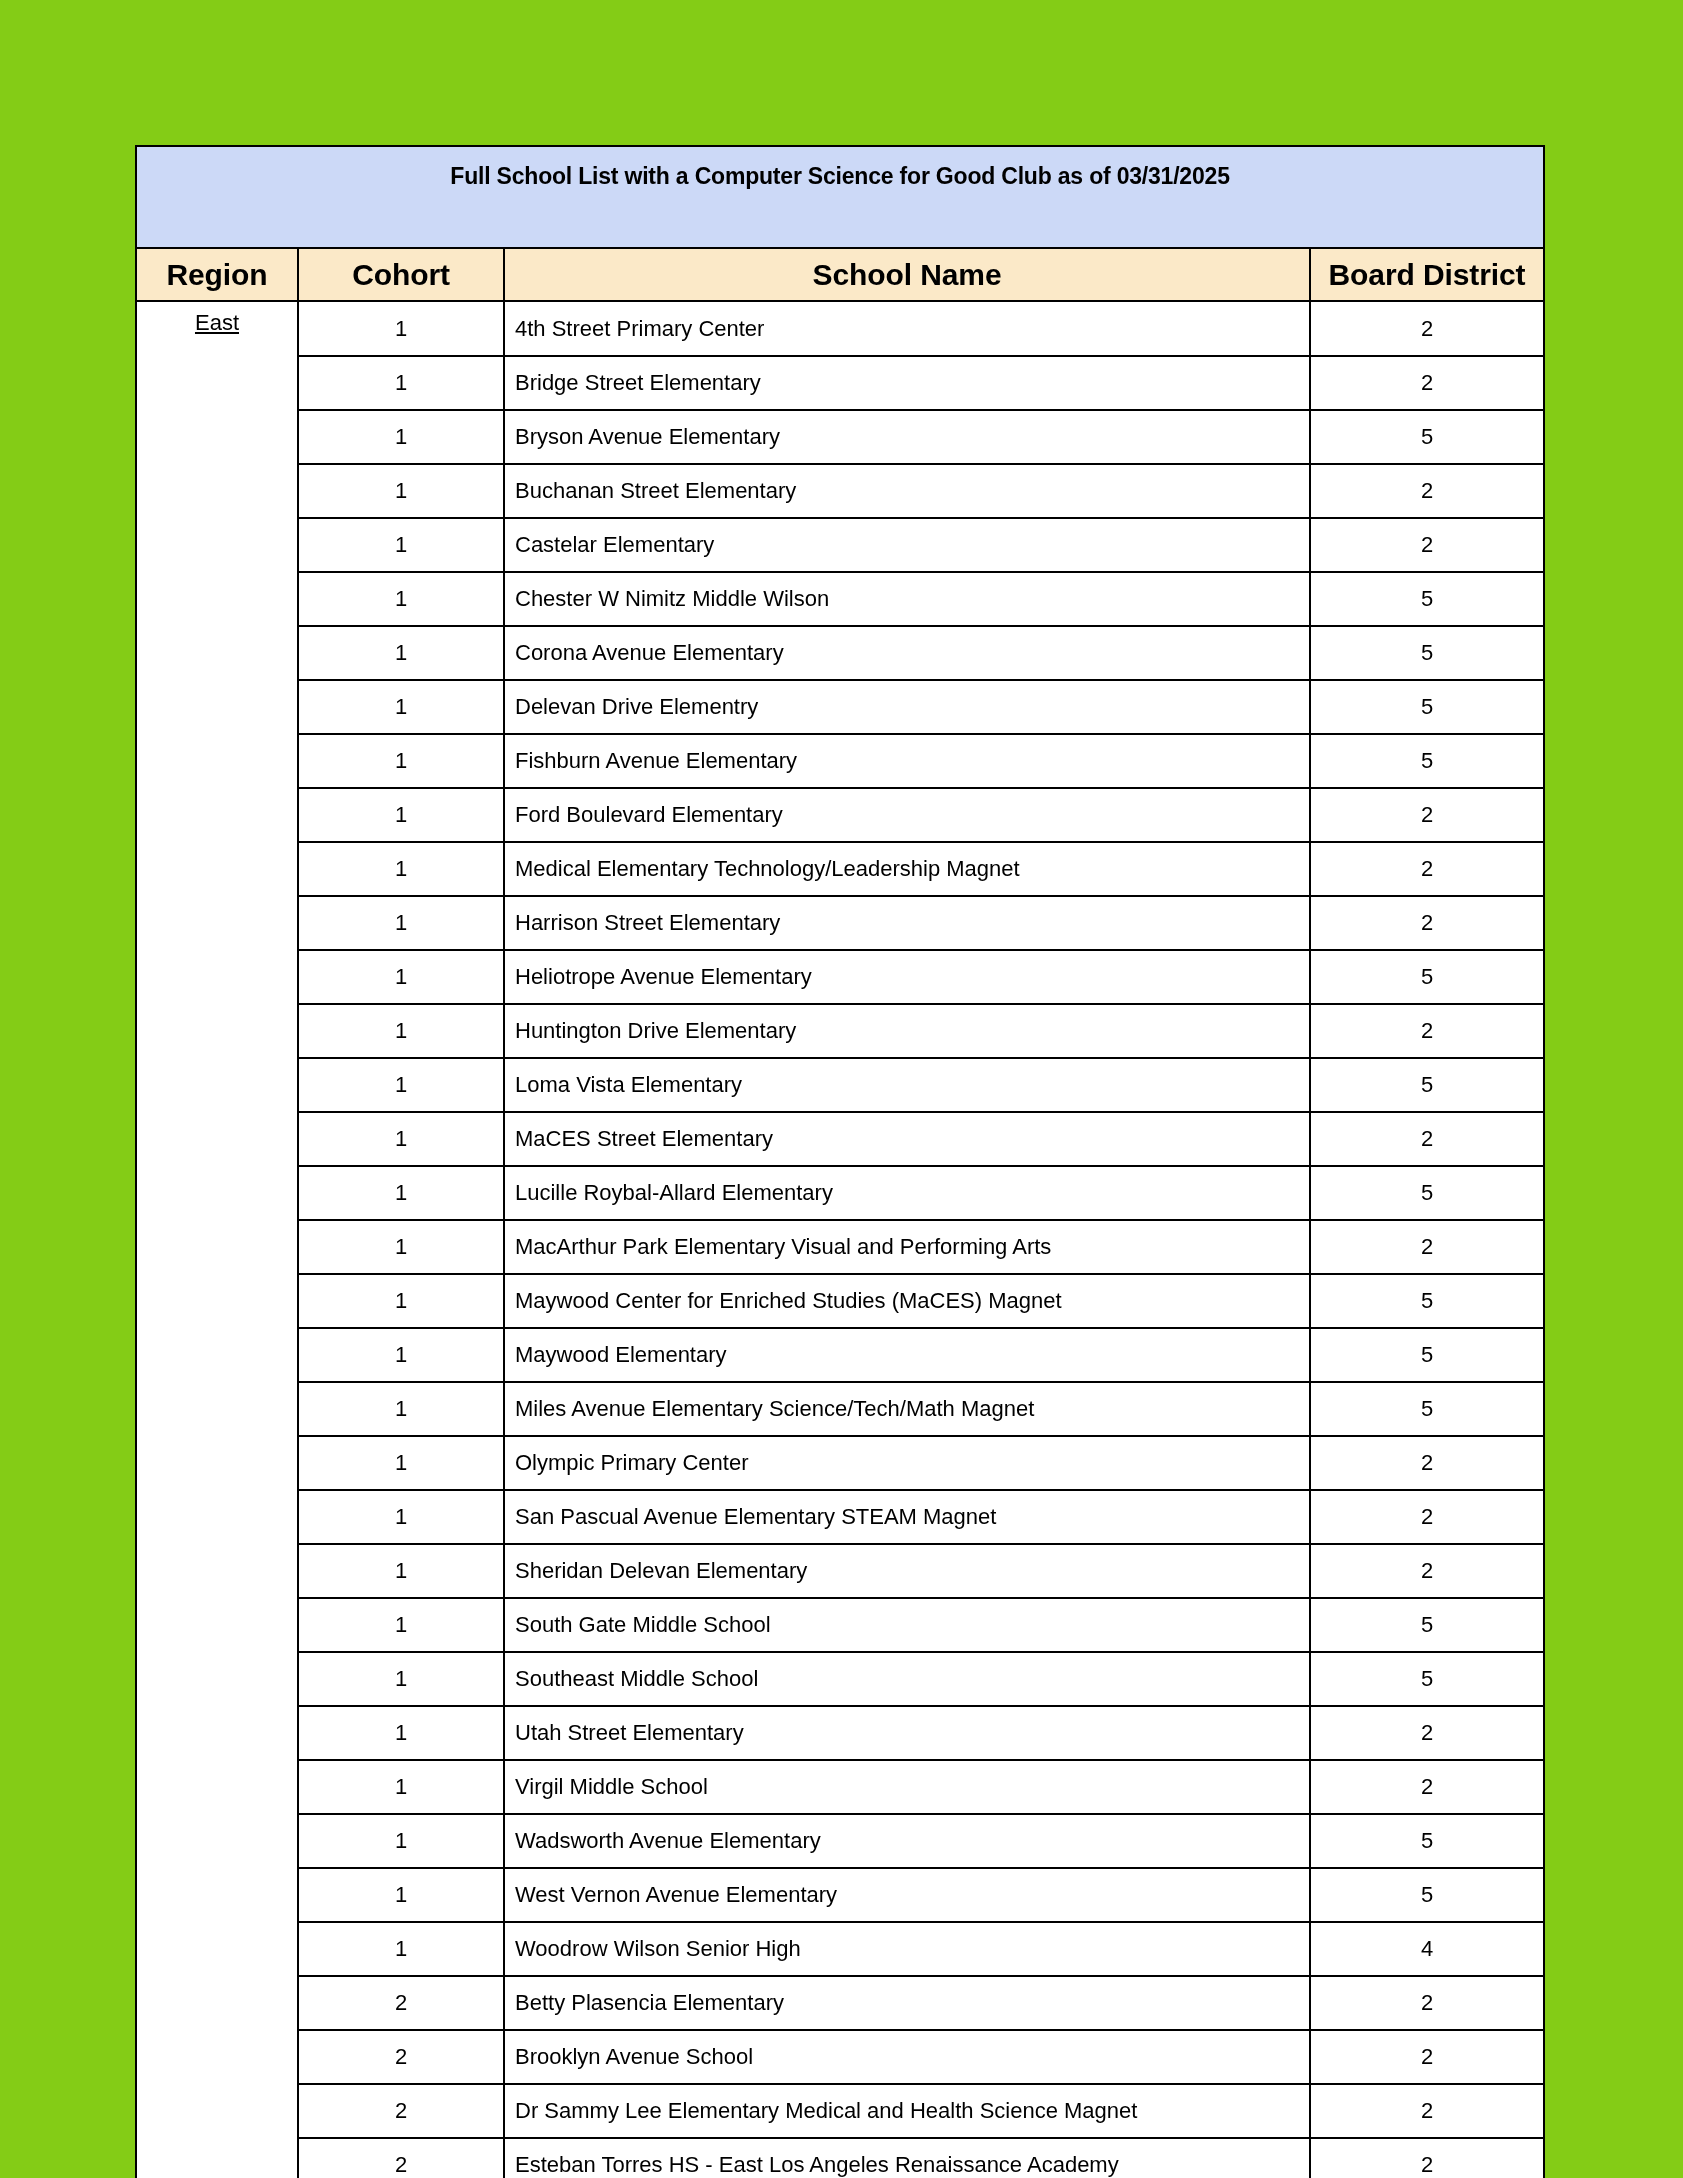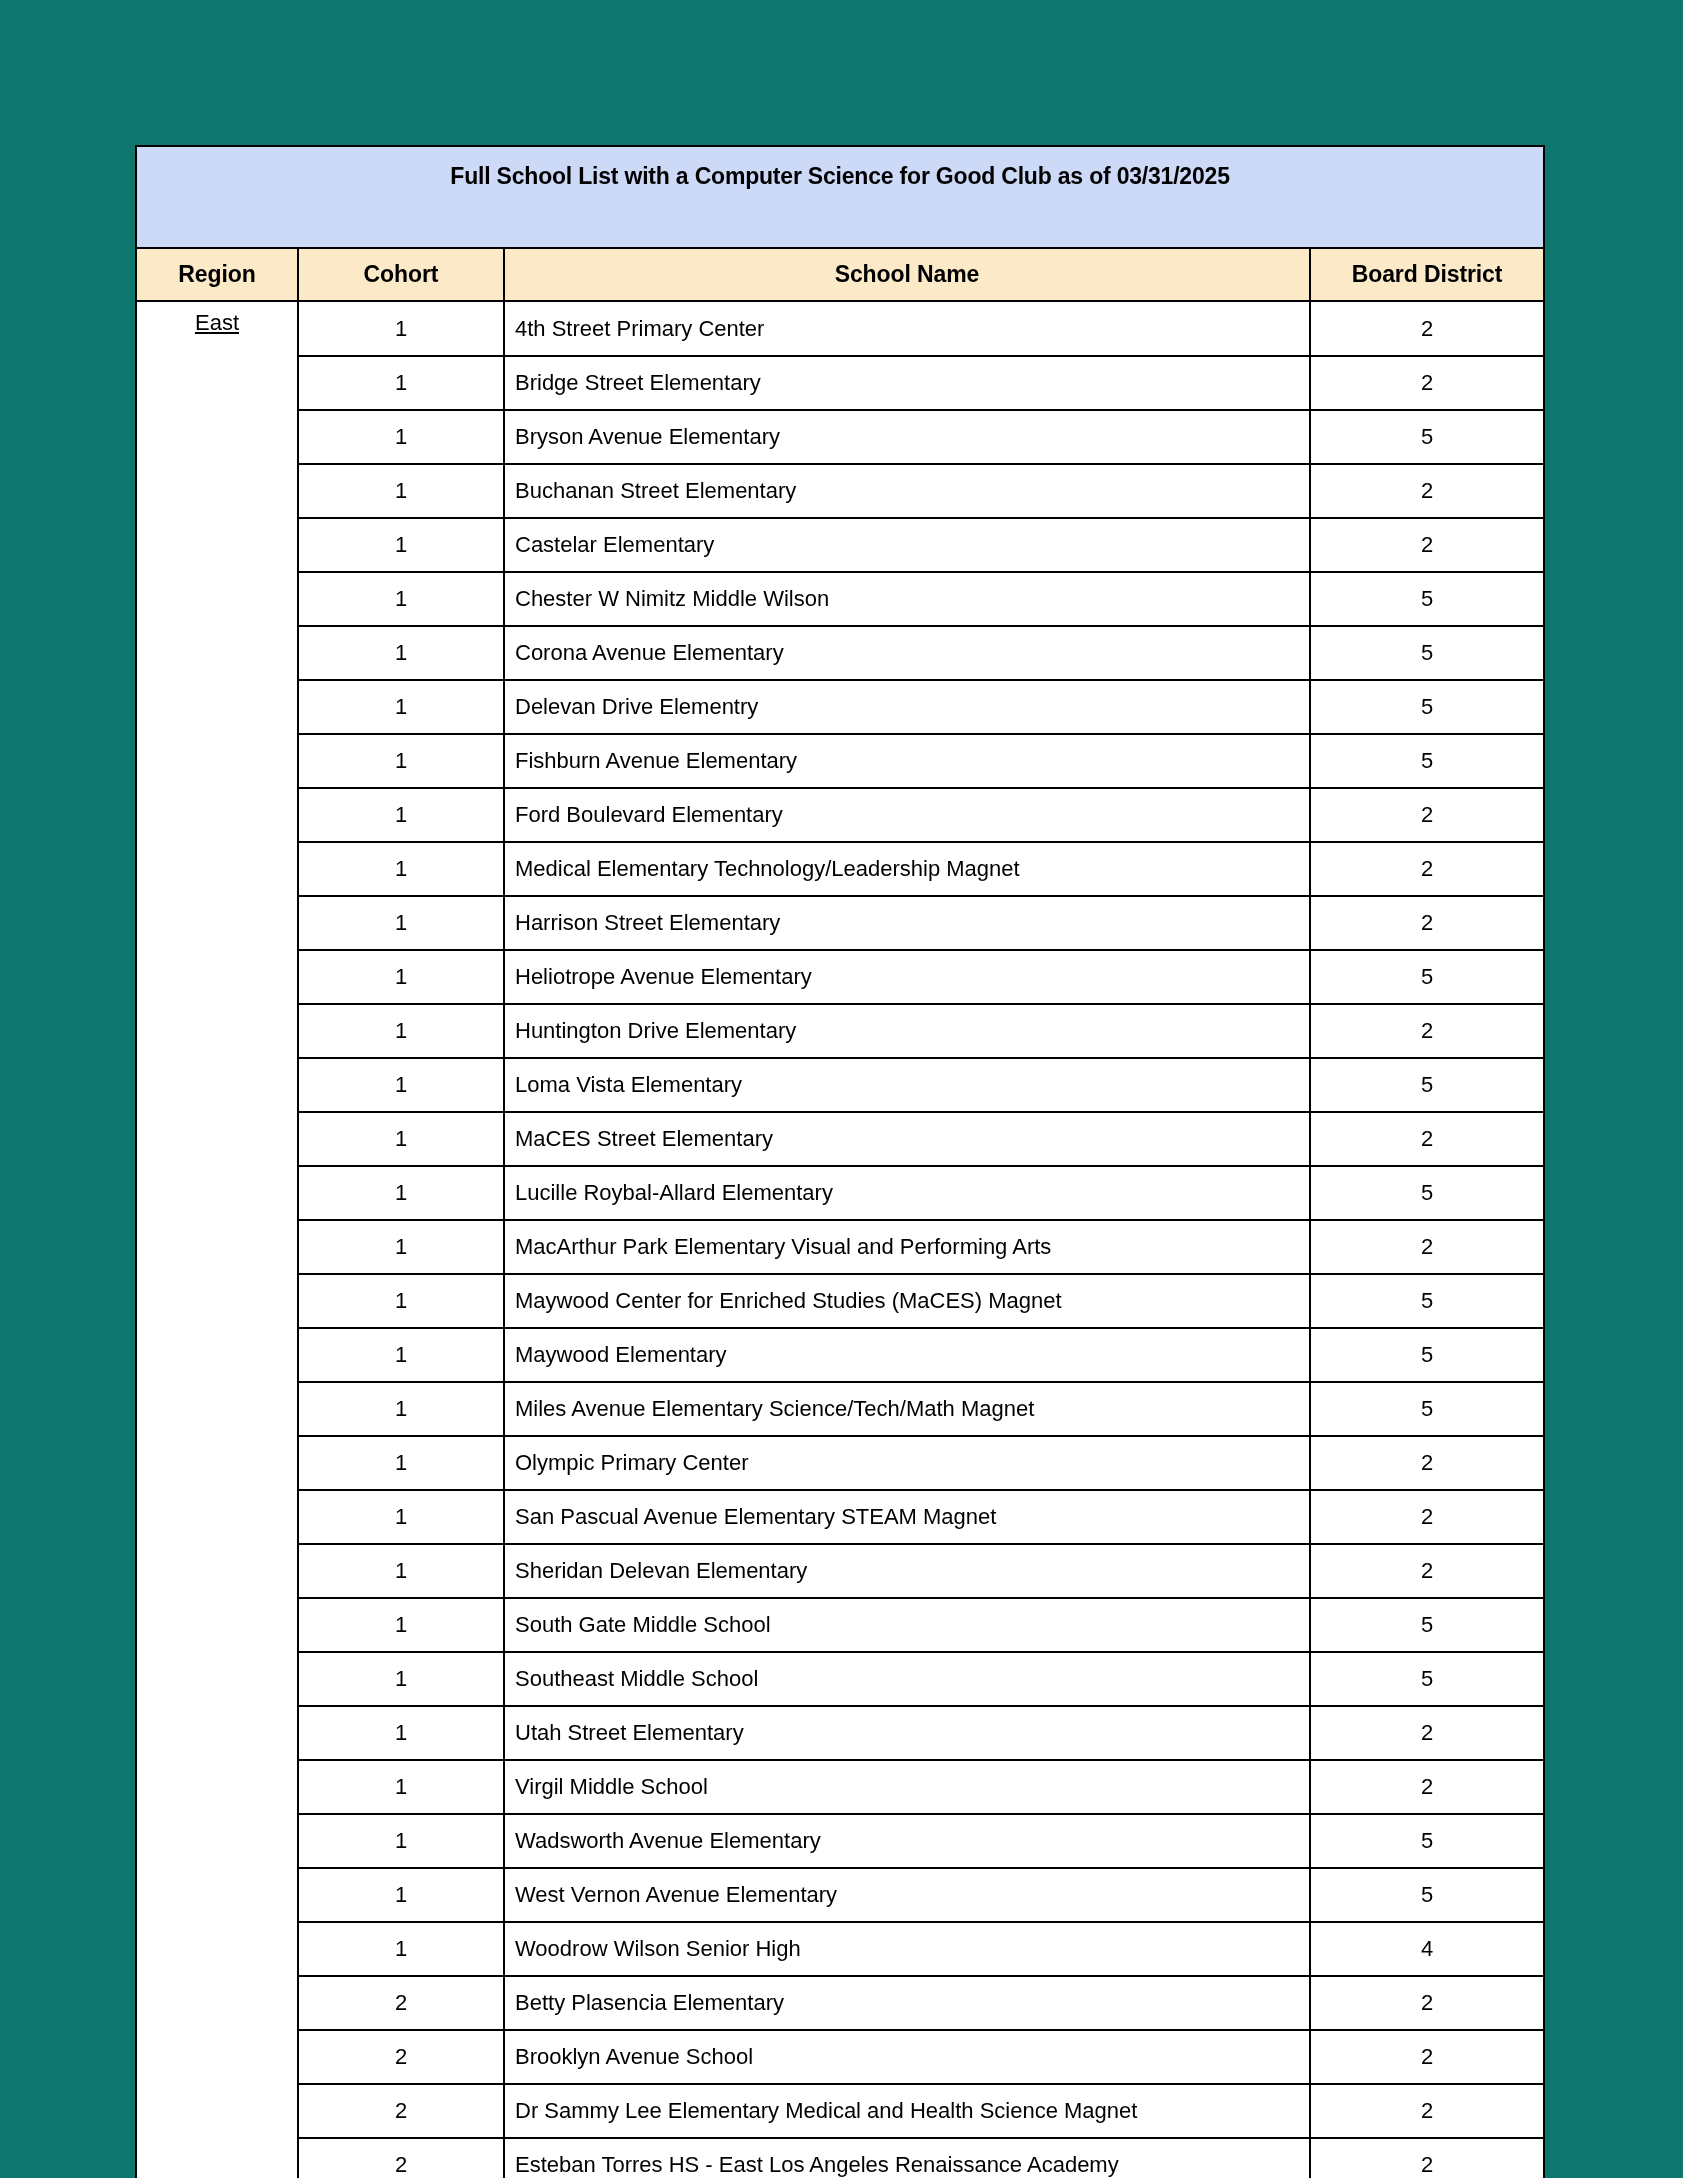--- a/index.html
+++ b/index.html
@@ -11,21 +11,21 @@
     width: 1683px;
     height: 2178px;
     font-family: "Liberation Sans", sans-serif;
     -webkit-font-smoothing: antialiased;
   }
 
   .page {
     position: relative;
     width: 1683px;
     height: 2178px;
-    background: #0f766e;
+    background: #84cc16;
   }
 
   
   .table-wrap {
     position: absolute;
     left: 135px;
     top: 145px;
     width: 1408px;
   }
 
@@ -54,21 +54,21 @@
     font-weight: bold;
     color: #000000;
     letter-spacing: -0.2px;
   }
 
   
   tr.header-row th {
     background: #fbe9c8;
     border: 2px solid #000000;
     height: 51px;
-    font-size: 23px;
+    font-size: 30px;
     font-weight: bold;
     color: #000000;
     text-align: center;
     vertical-align: middle;
     letter-spacing: -0.1px;
     padding: 0 4px;
   }
 
   
   tr.data-row td {

